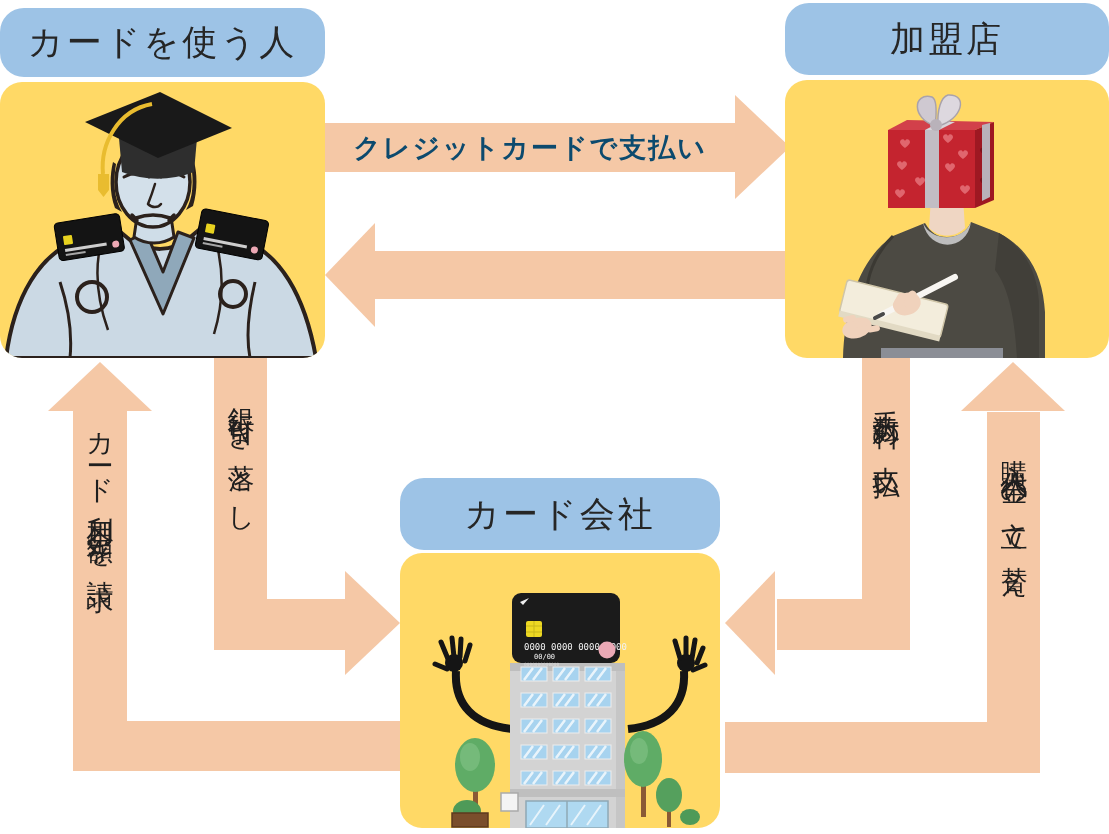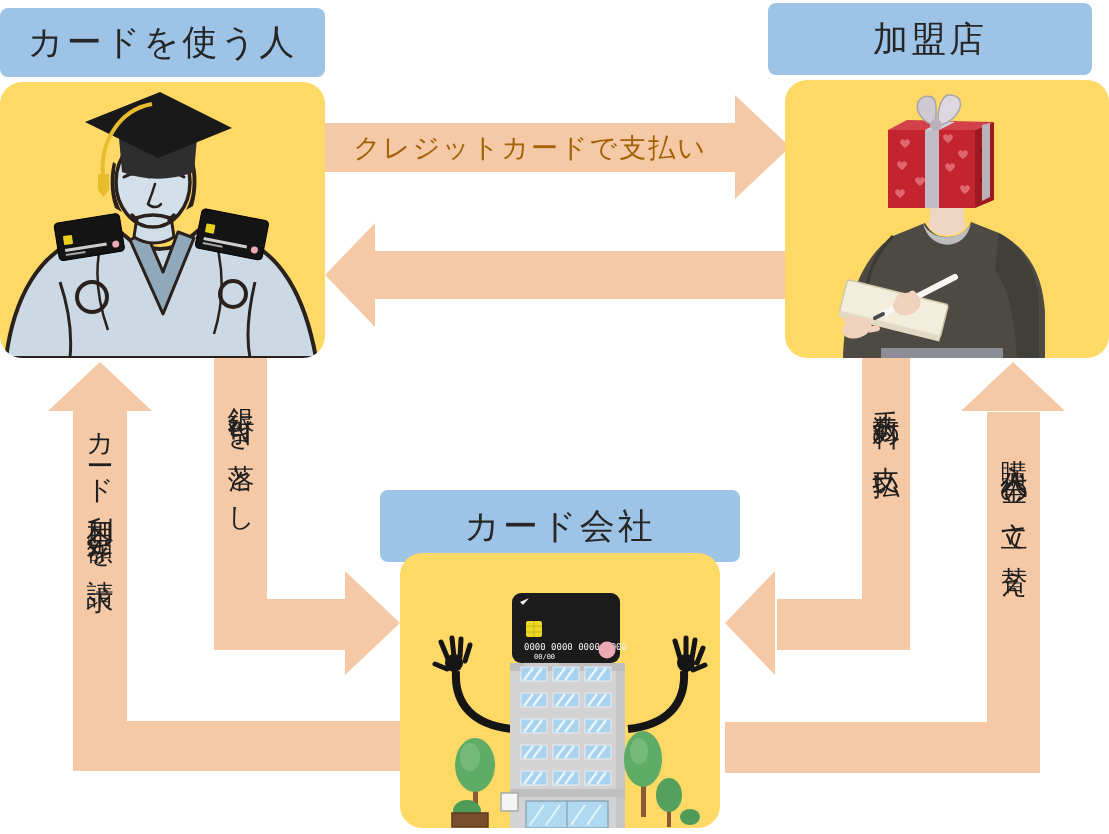--- a/index.html
+++ b/index.html
@@ -1,35 +1,35 @@
 <!DOCTYPE html>
 <html><head>
 <meta charset="utf-8">
 <style>
   html,body{margin:0;padding:0;background:#ffffff;}
   #stage{
     position:relative;width:1109px;height:834px;background:#ffffff;overflow:hidden;
     font-family:"DejaVu Serif","Liberation Serif",serif;color:#1f1f1f;
   }
   .label-box{
-    position:absolute;background:#9DC3E6;border-radius:8px;
+    position:absolute;background:#9DC3E6;border-radius:24px;
     display:flex;align-items:center;justify-content:center;
     font-size:35px;letter-spacing:3px;color:#262626;font-family:Liberation Mono, monospace;
   }
   .node-box{
     position:absolute;background:#FFD966;border-radius:22px;overflow:hidden;
   }
   .shaft{position:absolute;background:#F5C8A6;}
   .head{position:absolute;width:0;height:0;}
   .head-right{border-top:52px solid transparent;border-bottom:52px solid transparent;border-left:55px solid #F5C8A6;}
   .head-left {border-top:52px solid transparent;border-bottom:52px solid transparent;border-right:50px solid #F5C8A6;}
   .head-up   {border-left:52px solid transparent;border-right:52px solid transparent;border-bottom:49px solid #F5C8A6;}
   .arrow-label{
     position:absolute;display:flex;align-items:center;justify-content:center;
-    font-size:27px;letter-spacing:2px;white-space:nowrap;color:#a16207;
+    font-size:27px;letter-spacing:2px;white-space:nowrap;color:#0c4a6e;font-weight:bold;
   }
   .vtext{
     position:absolute;writing-mode:vertical-rl;text-orientation:mixed;
     font-size:27px;letter-spacing:6.5px;line-height:38px;color:#1f1f1f;white-space:nowrap;
   }
   svg{display:block;}
 </style>
 </head>
 <body>
 
@@ -103,21 +103,21 @@
       <path d="M155,102 C152,112 150,117 148,122 M148,122 C152,126 158,126 161,122" fill="none" stroke="#2B211C" stroke-width="2.5" stroke-linecap="round"></path>
       <path d="M136,136 Q153,130 170,136 M132,133 l5,5 M174,133 l-5,5" fill="none" stroke="#2B211C" stroke-width="3.5" stroke-linecap="round"></path>
 
       <path d="M119,56 L197,56 L194,90 C170,99 145,99 122,90 Z" fill="#2E2E2E"></path>
       <polygon points="85,40 160,10 232,46 158,76" fill="#191919"></polygon>
       <path d="M152,22 C118,28 100,62 103,92" fill="none" stroke="#E9BC2F" stroke-width="4"></path>
       <path d="M98,92 h11 v16 l-5.5,7 l-5.5,-7 Z" fill="#E9BC2F"></path>
     </svg>
   </div>
 
-  <div class="label-box" style="left:768px;top:3px;width:324px;height:72px;">加盟店</div>
+  <div class="label-box" style="left:785px;top:3px;width:324px;height:72px;">加盟店</div>
   <div class="node-box" style="left:785px;top:80px;width:324px;height:278px;">
     <svg width="324" height="278" viewBox="0 0 324 278">
 
       <path d="M58,278 C60,222 76,178 108,156 L140,143 C146,153 152,157 162,157 C174,157 182,151 186,142 L214,153 C246,170 258,198 260,232 L260,278 Z" fill="#4C4A43"></path>
       <path d="M214,153 C240,168 252,192 254,222 L254,278 L232,278 C230,240 224,208 210,190 Z" fill="#413F39"></path>
       <path d="M108,156 C90,174 80,198 82,220 C92,231 106,234 118,230" fill="none" stroke="#3B3933" stroke-width="3"></path>
       <rect x="96" y="268" width="122" height="10" fill="#8B8E96"></rect>
 
       <path d="M146,118 L178,118 L180,148 C170,158 154,158 144,148 Z" fill="#EFD6C3"></path>
       <path d="M138,143 C146,162 178,162 186,142 C182,172 144,172 138,143 Z" fill="#BDBDBD"></path>
@@ -161,21 +161,21 @@
         <rect x="82" y="246" width="13" height="6" rx="3" transform="rotate(-10 88 249)"></rect>
       </g>
       <g fill="#F0D2BC">
         <ellipse cx="122" cy="224" rx="14" ry="11" transform="rotate(-20 122 224)"></ellipse>
         <rect x="110" y="212" width="9" height="18" rx="4.5" transform="rotate(28 114 221)"></rect>
         <rect x="121" y="210" width="9" height="18" rx="4.5" transform="rotate(24 125 219)"></rect>
       </g>
     </svg>
   </div>
 
-  <div class="label-box" style="left:380px;top:478px;width:360px;height:72px;margin-top:12px;">カード会社</div>
+  <div class="label-box" style="left:400px;top:478px;width:320px;height:72px;">カード会社</div>
   <div class="node-box" style="left:400px;top:553px;width:320px;height:275px;">
     <svg width="320" height="275" viewBox="0 0 320 275">
 
       <path d="M56,118 C54,152 74,172 112,176" fill="none" stroke="#151515" stroke-width="8"></path>
       <path d="M284,118 C286,152 266,172 228,176" fill="none" stroke="#151515" stroke-width="8"></path>
       <g stroke="#151515" stroke-width="5" stroke-linecap="round">
         <circle cx="54" cy="110" r="9" fill="#151515" stroke="none"></circle>
         <path d="M48,106 L41,89"></path>
           <path d="M54,104 L52,85"></path>
           <path d="M60,104 L61,86"></path>

